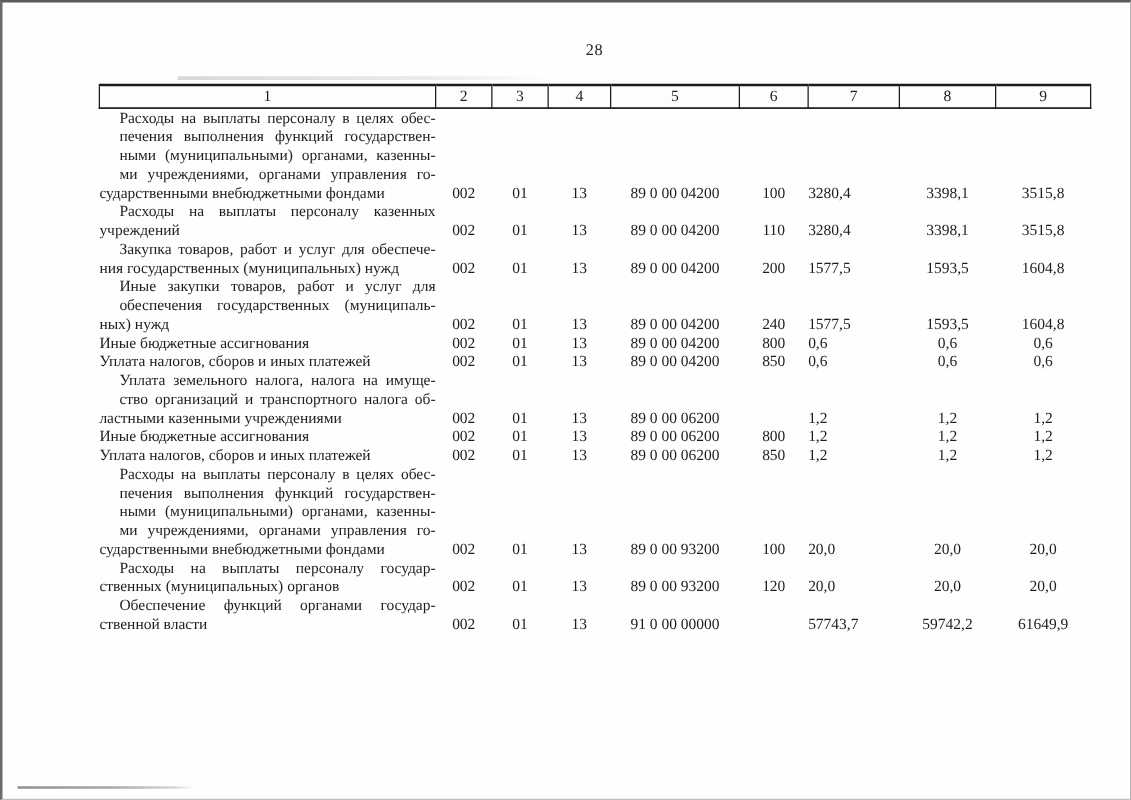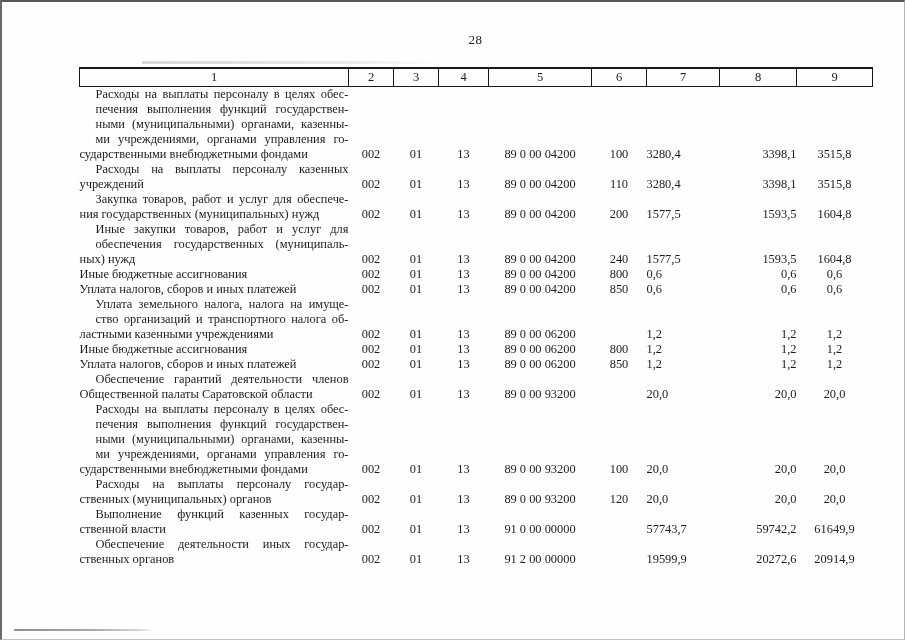--- a/index.html
+++ b/index.html
@@ -47,21 +47,21 @@
     vertical-align: bottom;
     padding: 0;
     line-height: 15px;
   }
   td.c1 { padding-left: 3px; padding-right: 1px; }
   td.c1 .line { line-height: 15px; white-space: nowrap; overflow: visible; }
   td.c1 .line.just { text-align: justify; text-align-last: justify; padding-left: 16px; }
   td.c1 .line.last { text-align: right; text-align-last: left; }
   td.c2, td.c3, td.c4, td.c5, td.c6 { text-align: center; }
   td.c7 { text-align: left; padding-right: 9px; }
-  td.c8 { text-align: right; padding-right: 11px; }
+  td.c8 { text-align: center; padding-right: 11px; }
   td.c9 { text-align: center; padding-right: 4px; }
   .scan-artifact {
     position: absolute;
     left: 12px; top: 627px;
     width: 140px; height: 2px;
     background: linear-gradient(to right, #8f8f8f 0%, #a8a8a8 55%, #d8d8d8 90%, rgba(255,255,255,0) 100%);
   }
   .scan-smudge {
     position: absolute;
     left: 140px; top: 59px;
@@ -227,34 +227,20 @@
           <td class="c3">01</td>
           <td class="c4">13</td>
           <td class="c5">89 0 00 06200</td>
           <td class="c6">850</td>
           <td class="c7">1,2</td>
           <td class="c8">1,2</td>
           <td class="c9">1,2</td>
         </tr>
         <tr>
           <td class="c1">
-            <div class="line just">Обеспечение гарантий деятельности членов</div>
-            <div class="line last">Общественной палаты Саратовской области</div>
-          </td>
-          <td class="c2">002</td>
-          <td class="c3">01</td>
-          <td class="c4">13</td>
-          <td class="c5">89 0 00 93200</td>
-          <td class="c6"></td>
-          <td class="c7">20,0</td>
-          <td class="c8">20,0</td>
-          <td class="c9">20,0</td>
-        </tr>
-        <tr>
-          <td class="c1">
             <div class="line just">Расходы на выплаты персоналу в целях обес-</div>
             <div class="line just">печения выполнения функций государствен-</div>
             <div class="line just">ными (муниципальными) органами, казенны-</div>
             <div class="line just">ми учреждениями, органами управления го-</div>
             <div class="line last">сударственными внебюджетными фондами</div>
           </td>
           <td class="c2">002</td>
           <td class="c3">01</td>
           <td class="c4">13</td>
           <td class="c5">89 0 00 93200</td>
@@ -272,44 +258,30 @@
           <td class="c3">01</td>
           <td class="c4">13</td>
           <td class="c5">89 0 00 93200</td>
           <td class="c6">120</td>
           <td class="c7">20,0</td>
           <td class="c8">20,0</td>
           <td class="c9">20,0</td>
         </tr>
         <tr>
           <td class="c1">
-            <div class="line just">Выполнение функций казенных государ-</div>
+            <div class="line just">Обеспечение функций органами государ-</div>
             <div class="line last">ственной власти</div>
           </td>
           <td class="c2">002</td>
           <td class="c3">01</td>
           <td class="c4">13</td>
           <td class="c5">91 0 00 00000</td>
           <td class="c6"></td>
           <td class="c7">57743,7</td>
           <td class="c8">59742,2</td>
           <td class="c9">61649,9</td>
         </tr>
-        <tr>
-          <td class="c1">
-            <div class="line just">Обеспечение деятельности иных государ-</div>
-            <div class="line last">ственных органов</div>
-          </td>
-          <td class="c2">002</td>
-          <td class="c3">01</td>
-          <td class="c4">13</td>
-          <td class="c5">91 2 00 00000</td>
-          <td class="c6"></td>
-          <td class="c7">19599,9</td>
-          <td class="c8">20272,6</td>
-          <td class="c9">20914,9</td>
-        </tr>
       </tbody>
   </table>
 
   <div class="scan-artifact"></div>
 
 </div>
 
 </body></html>

